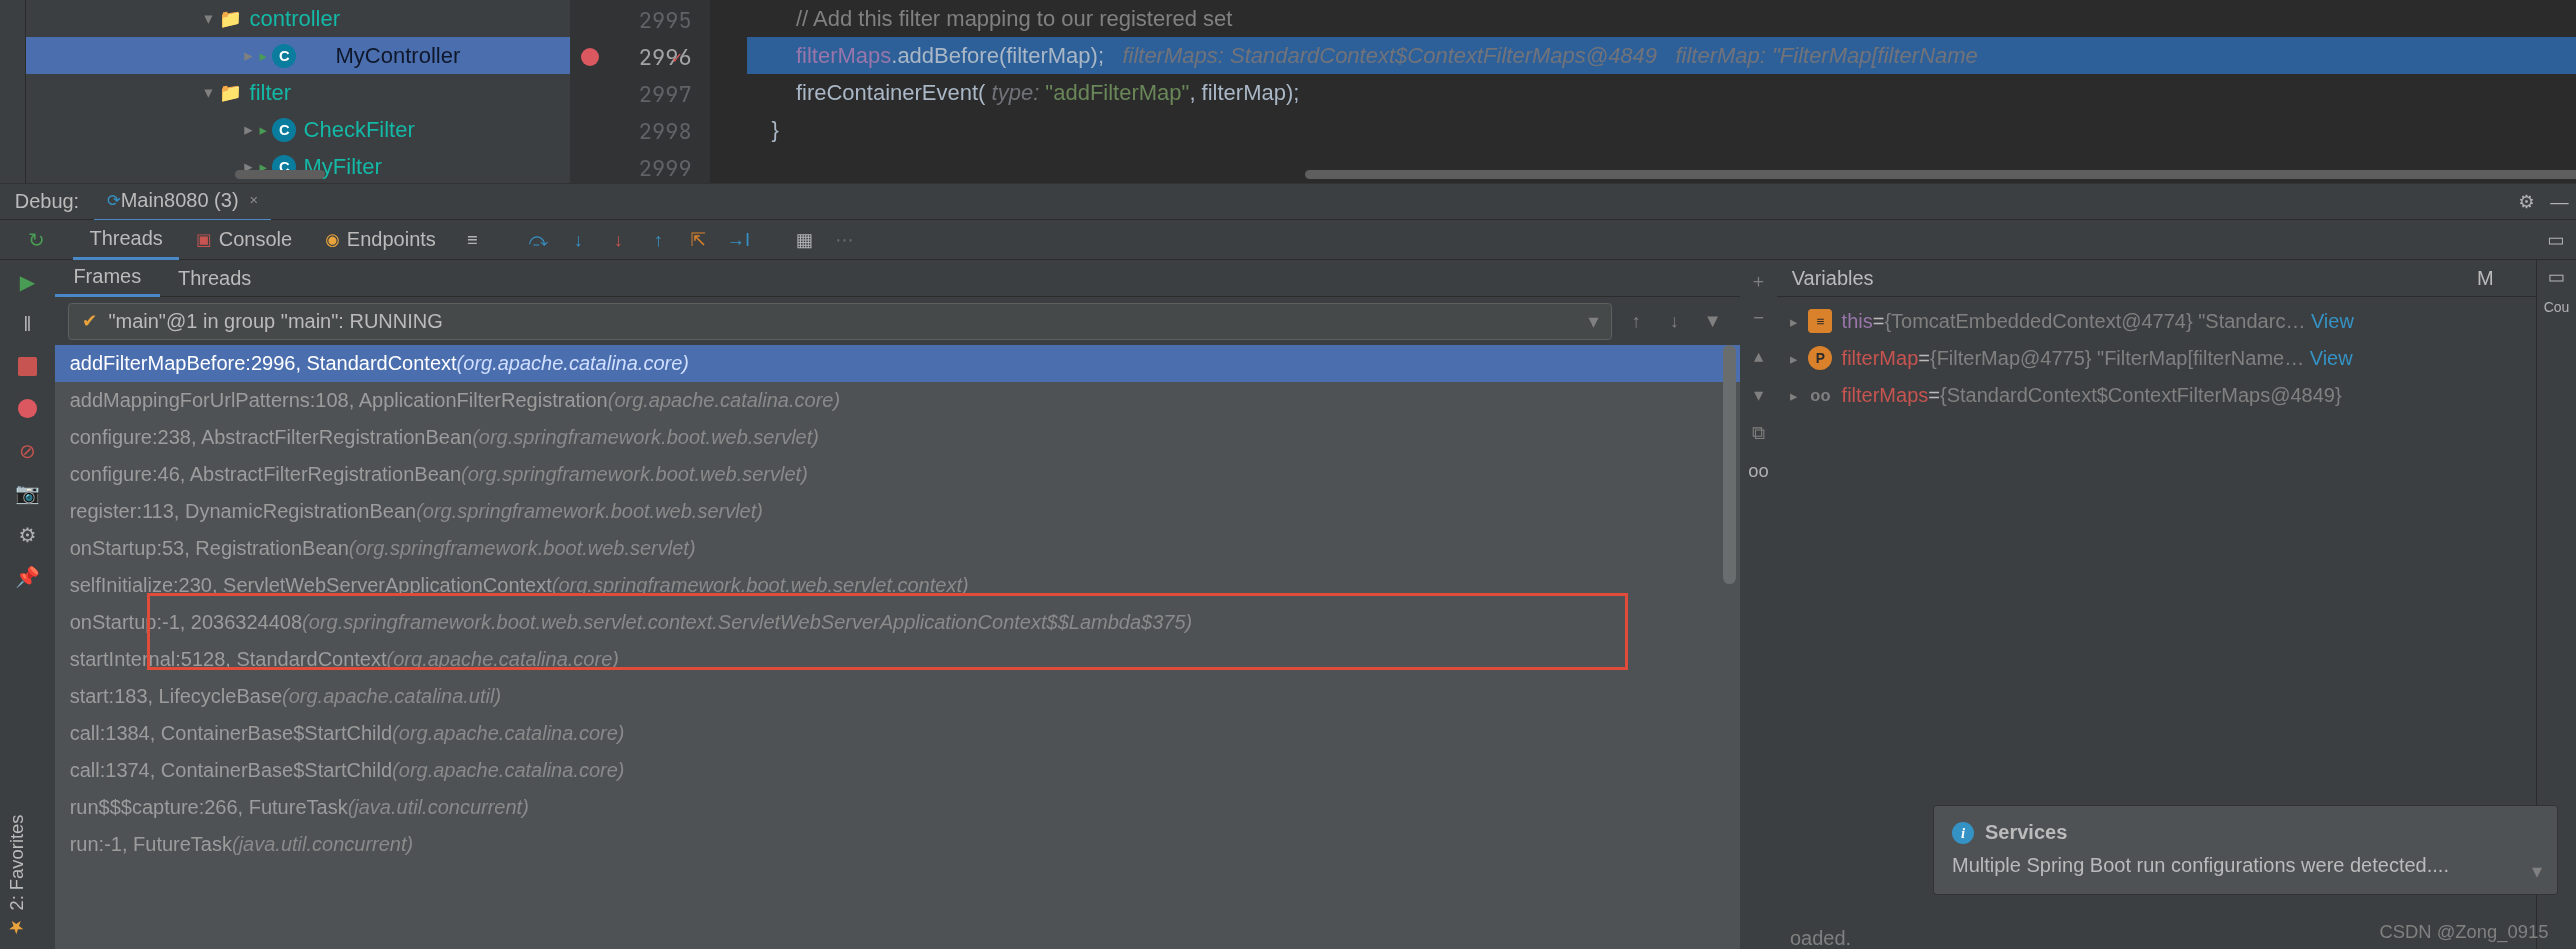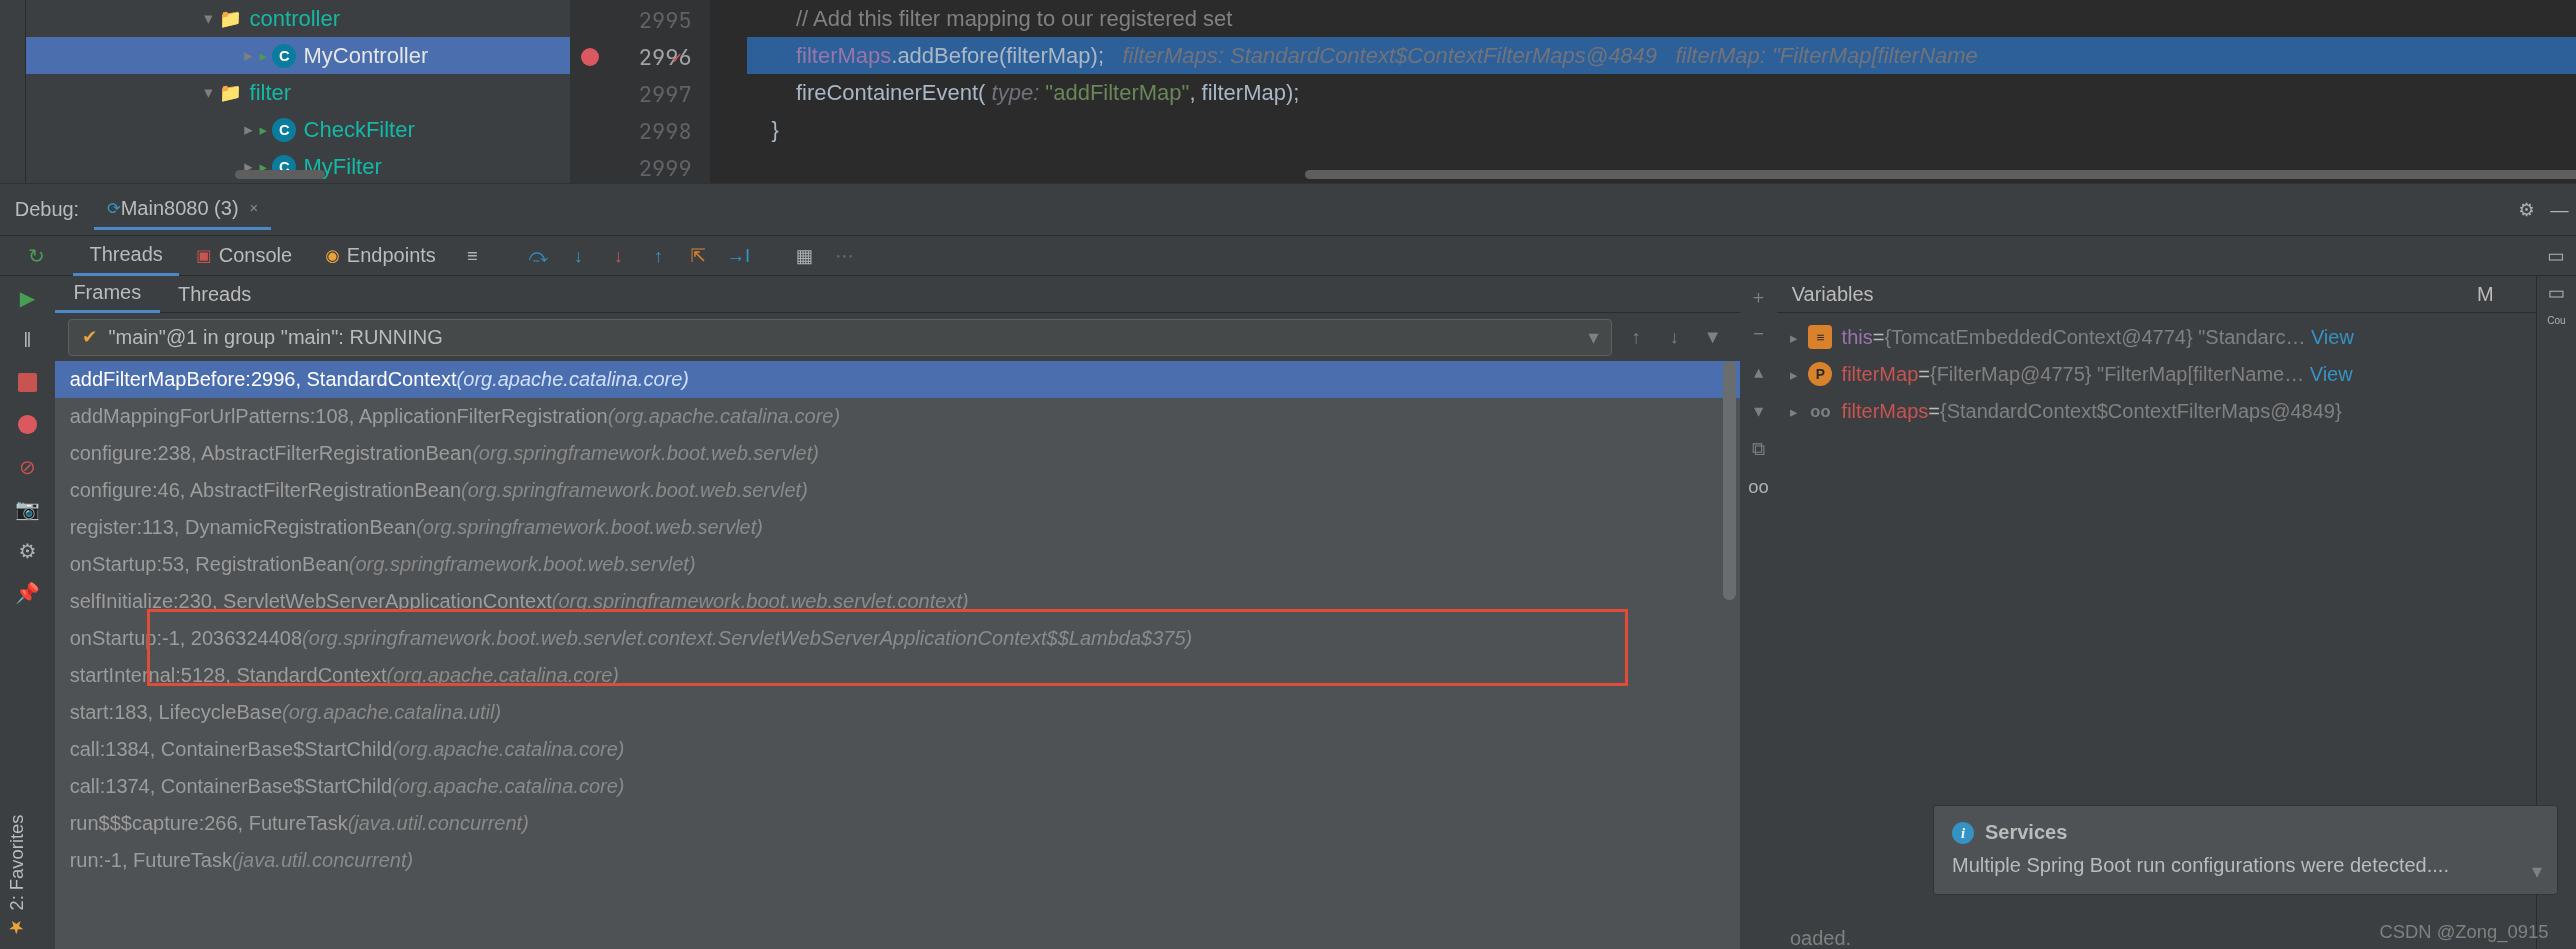--- a/index.html
+++ b/index.html
@@ -14,42 +14,42 @@
 
 .tree-panel { width: 544px; background: #3c3f41; overflow: hidden; position: relative; }
 .tree-row { display: flex; align-items: center; height: 37px; padding-left: 0; white-space: nowrap; font-size: 22px; }
 .tree-indent { display: inline-block; }
 .tri { width: 14.7px; display: inline-block; color: #808080; font-size: 16.5px; text-align: center; margin-right: 3.7px; }
 .bullet-c { display: inline-block; width: 24px; height: 24px; border-radius: 50%; background: #0a7d9e; color: #fff; text-align: center; line-height: 24px; font-size: 14.7px; font-weight: bold; margin-right: 7.3px; }
 .folder-ic { color: #b0a080; margin-right: 7.3px; font-size: 18.4px; }
 .play-ic { color: #499c54; margin-right: 5.5px; font-size: 14.7px; }
 .tree-row.sel { background: #4b6eaf; color: #fff; }
 .tree-label { color: #14b8a6; }
-.tree-row.sel .tree-label { color: #e5e5e5; }
+.tree-row.sel .tree-label { color: #0f172a; margin-left: 32px; }
 .scrollbar-h { position: absolute; bottom: 3.7px; left: 209px; width: 90px; height: 9.2px; background: #5e5e5e; border-radius: 4.6px; }
 
 .editor-panel { flex: 1; display: flex; background: #2b2b2b; position: relative; overflow: hidden; }
 .gutter { width: 140px; background: #313335; padding-top: 1.8px; }
 .gutter-row { height: 37px; display: flex; align-items: center; justify-content: flex-end; padding-right: 18.4px; color: #606366; font-family: "JetBrains Mono","Consolas",monospace; font-size: 22px; position: relative; }
 .gutter-row.cur { color: #a4a3a3; }
 .bp { position: absolute; left: 11px; width: 18.4px; height: 18.4px; border-radius: 50%; background: #db5860; }
 .debug-mark { position: absolute; left: 101px; color: #d75a5a; font-size: 14.7px; }
 .code-area { flex: 1; font-family: "JetBrains Mono","Consolas",monospace; font-size: 22px; line-height: 37px; padding-left: 37px; white-space: pre; }
 .code-line { height: 37px; }
 .code-line.exec { background: #2d6099; }
 .cm-comment { color: #808080; }
 .cm-ident { color: #a9b7c6; }
 .cm-field { color: #9876aa; }
 .cm-str { color: #6a8759; }
 .cm-hint { color: #72737a; font-style: italic; }
 .cm-inlay { color: #72737a; font-style: italic; }
 .editor-scroll { position: absolute; bottom: 3.7px; left: 735px; width: 1396px; height: 9.2px; background: #5e5e5e; border-radius: 4.6px; }
 
 
-.debug-header { height: 52px; background: #3c3f41; display: flex; align-items: center; border-bottom: 0.9px solid #2b2b2b; }
+.debug-header { height: 36px; background: #3c3f41; display: flex; align-items: center; border-bottom: 0.9px solid #2b2b2b; }
 .debug-label { padding: 0 14.7px; color: #bbbbbb; font-size: 20px; }
 .run-tab { display: flex; align-items: center; height: 40px; padding: 0 13px; border-bottom: 3.7px solid #4a88c7; color: #bbbbbb; font-size: 20px; }
 .run-tab .bug-ic { color: #499c54; margin-right: 7.3px; font-size: 16.5px; position: relative; }
 .run-tab .restart-ic { color: #3592c4; margin-right: 0; }
 .run-tab .close-x { margin-left: 11px; color: #8c8c8c; font-size: 14.7px; }
 .debug-header .spacer { flex: 1; }
 .hdr-ic { width: 33px; text-align: center; color: #afb1b3; font-size: 18.4px; }
 
 
 .toolbar-row { height: 40px; background: #3c3f41; display: flex; align-items: center; border-bottom: 0.9px solid #2b2b2b; }
@@ -379,21 +379,21 @@
             <span class="var-eq"> = </span>
             <span class="var-val">{StandardContext$ContextFilterMaps@4849}</span>
           </div>
         </div>
       <div style="flex:1"></div>
       <div style="text-align:left; padding-right:7.3px;"><span class="loaded-txt">oaded.</span></div>
     </div>
 
     <div class="right-edge">
       <span class="re-ic">▭</span>
-      <span class="re-ic" style="font-size:10px">Cou</span>
+      <span class="re-ic" style="font-size:14px">Cou</span>
     </div>
 
     <div class="notif">
       <div class="notif-title">
         <span class="info-ic">i</span>
         <span>Services</span>
       </div>
       <div class="notif-body">Multiple Spring Boot run configurations were detected....</div>
       <span class="dd">▾</span>
     </div>

